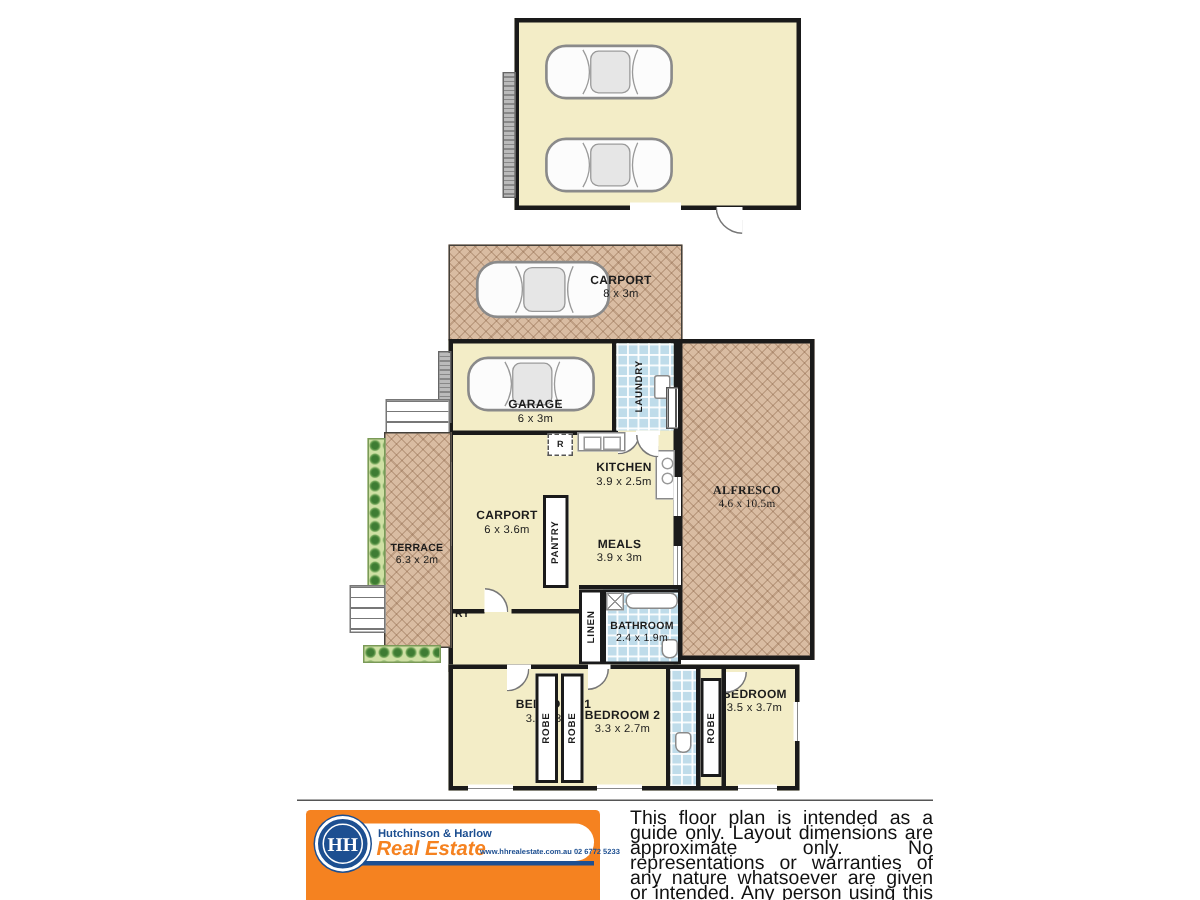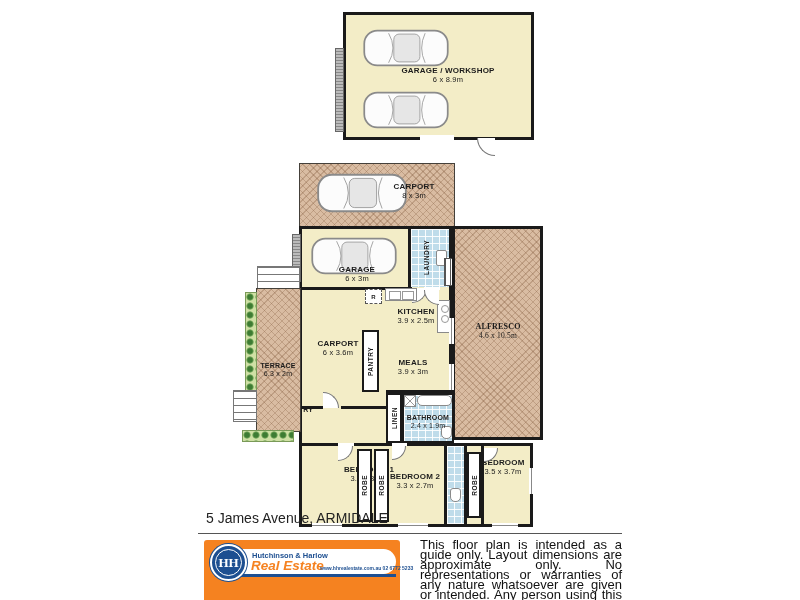--- a/index.html
+++ b/index.html
@@ -77,24 +77,20 @@
   <svg class="car" style="left:360px;top:28px;width:92px;height:40px;" viewBox="0 0 100 46">
     <rect x="2" y="3" width="96" height="40" rx="15" fill="#fcfcfc" stroke="#8a8a8a" stroke-width="2"></rect>
     <rect x="36" y="7" width="30" height="32" rx="6" fill="#e6e6e6" stroke="#9a9a9a"></rect>
     <path d="M30 6 Q40 23 30 40 M72 6 Q64 23 72 40" fill="none" stroke="#9a9a9a"></path>
   </svg>
   <svg class="car" style="left:360px;top:90px;width:92px;height:40px;" viewBox="0 0 100 46">
     <rect x="2" y="3" width="96" height="40" rx="15" fill="#fcfcfc" stroke="#8a8a8a" stroke-width="2"></rect>
     <rect x="36" y="7" width="30" height="32" rx="6" fill="#e6e6e6" stroke="#9a9a9a"></rect>
     <path d="M30 6 Q40 23 30 40 M72 6 Q64 23 72 40" fill="none" stroke="#9a9a9a"></path>
   </svg>
-  <div class="room-label" style="left:387px;top:66px;width:122px;">
-    <div>GARAGE / WORKSHOP</div>
-    <div class="dims">6 x 8.9m</div>
-  </div>
 
   <div class="abs hatch thin" style="left:299px;top:163px;width:156px;height:64px;"></div>
   <svg class="car" style="left:312px;top:172px;width:100px;height:42px;" viewBox="0 0 100 46">
     <rect x="2" y="3" width="96" height="40" rx="15" fill="#fcfcfc" stroke="#8a8a8a" stroke-width="2"></rect>
     <rect x="36" y="7" width="30" height="32" rx="6" fill="#e6e6e6" stroke="#9a9a9a"></rect>
     <path d="M30 6 Q40 23 30 40 M72 6 Q64 23 72 40" fill="none" stroke="#9a9a9a"></path>
   </svg>
   <div class="room-label" style="left:375px;top:182px;width:78px;">
     <div>CARPORT</div>
     <div class="dims">8 x 3m</div>
@@ -232,21 +228,20 @@
   <div class="wall" style="left:481px;top:446px;width:3px;height:78px;"></div>
 
   <div class="room-label" style="left:468px;top:458px;width:70px;">
     <div>BEDROOM</div>
     <div class="dims">3.5 x 3.7m</div>
   </div>
   <div class="win" style="left:492px;top:523px;width:26px;height:5px;"></div>
   <div class="winv" style="left:529px;top:468px;width:5px;height:26px;"></div>
   <div class="arc" style="left:484px;top:448px;width:14px;height:14px;border-radius:0 0 100% 0;border-top:none;border-left:none;"></div>
 
-  <div id="address">5 James Avenue, ARMIDALE</div>
   <div id="footer-rule"></div>
 
   <div id="logo-banner">
     <div id="logo-band"></div>
     <div id="logo-bluebar"></div>
     <div id="logo-circle">
       <span class="mono">HH</span>
     </div>
     <div id="agency-name">Hutchinson &amp; Harlow</div>
     <div id="agency-tagline">Real Estate</div>

